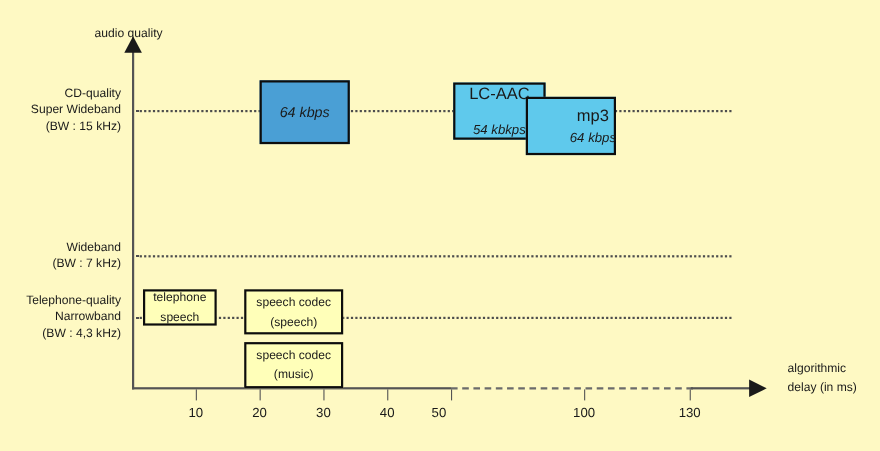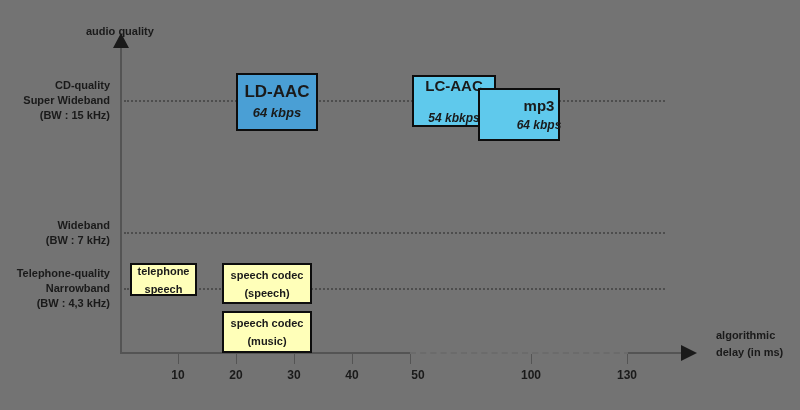--- a/index.html
+++ b/index.html
@@ -8,23 +8,22 @@
     background: #ffffff;
   }
   body {
     font-family: "Liberation Sans", sans-serif;
     color: #1a1a1a;
   }
   #canvas {
     position: relative;
     width: 800px;
     height: 410px;
-    background: #737373;
+    background: #fef9c3;
     overflow: hidden;
-    font-weight: bold;
   }
 
   
   .y-axis-line {
     position: absolute;
     left: 120px;
     top: 47px;
     width: 2px;
     height: 307px;
     background: #545454;
@@ -176,21 +175,21 @@
   <div class="xtick" style="left:294px"></div>
   <div class="xtick" style="left:352px"></div>
   <div class="xtick" style="left:410px"></div>
   <div class="xtick" style="left:531px"></div>
   <div class="xtick" style="left:627px"></div>
 
   <div class="xtick-label" style="left:178px">10</div>
   <div class="xtick-label" style="left:236px">20</div>
   <div class="xtick-label" style="left:294px">30</div>
   <div class="xtick-label" style="left:352px">40</div>
-  <div class="xtick-label" style="left:418px">50</div>
+  <div class="xtick-label" style="left:399px">50</div>
   <div class="xtick-label" style="left:531px">100</div>
   <div class="xtick-label" style="left:627px">130</div>
 
   <div class="gridline" style="left:124px; top:100px; width:541px;"></div>
   <div class="gridline" style="left:124px; top:232px; width:541px;"></div>
   <div class="gridline" style="left:124px; top:288px; width:541px;"></div>
 
   <div class="ylabel" style="top:78px;">
     <div>CD-quality</div>
     <div>Super Wideband</div>
@@ -202,21 +201,20 @@
     <div>(BW : 7 kHz)</div>
   </div>
 
   <div class="ylabel" style="top:266px;">
     <div>Telephone-quality</div>
     <div>Narrowband</div>
     <div>(BW : 4,3 kHz)</div>
   </div>
 
   <div class="codec-box box-blue-dark big" style="left:236px; top:73px; width:82px; height:58px;">
-    <div class="codec-name">LD-AAC</div>
     <div class="codec-rate">64 kbps</div>
   </div>
 
   <div class="codec-box box-blue-light mid" style="left:412px; top:75px; width:84px; height:52px;gap:13px;">
     <div class="codec-name">LC-AAC</div>
     <div class="codec-rate">54 kbkps</div>
   </div>
 
   <div class="codec-box box-blue-light mid" style="left:478px; top:88px; width:82px; height:53px;padding-left:40px;">
     <div class="codec-name">mp3</div>

